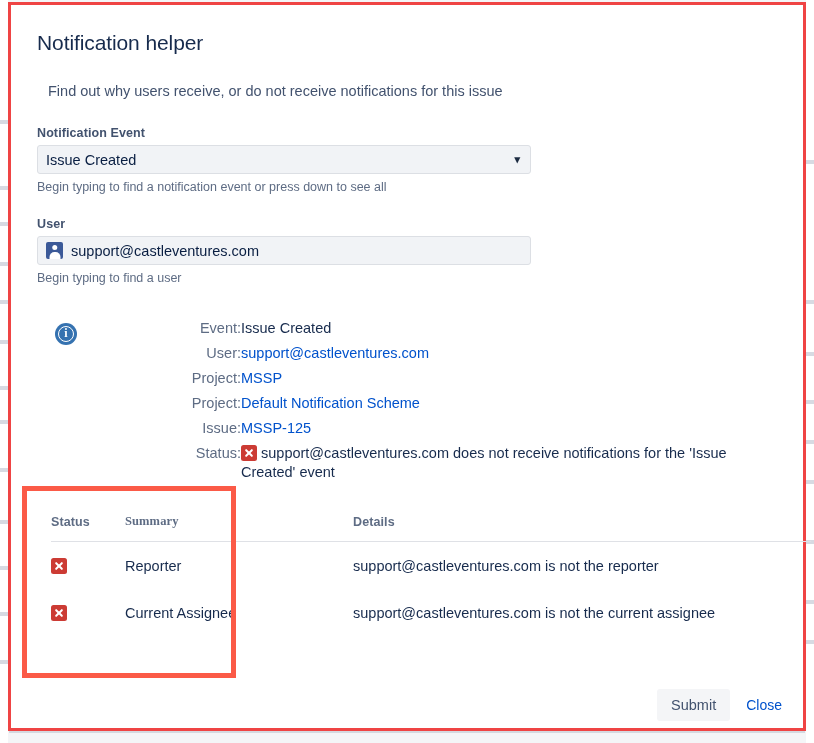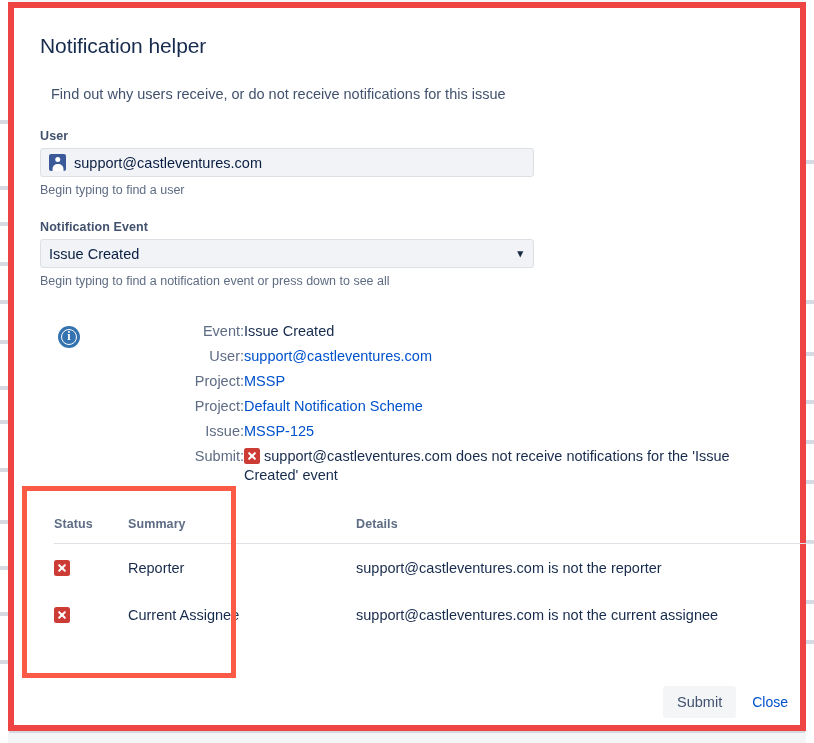--- a/index.html
+++ b/index.html
@@ -21,21 +21,21 @@
   }
 
   
   .modal {
     position: absolute;
     left: 8px;
     top: 2px;
     width: 798px;
     height: 729px;
     background: #ffffff;
-    border: 6px solid #ef4444;
+    border: 3px solid #ef4444;
     box-sizing: border-box;
   }
 
   .modal-body {
     position: absolute;
     left: 0; top: 0; right: 0;
     bottom: 62px;
     padding: 0 26px;
     box-sizing: border-box;
     overflow: hidden;
@@ -245,21 +245,21 @@
   table.results td {
     font-size: 14.5px;
     color: #172b4d;
     padding: 16px 0 15px 0;
     vertical-align: middle;
   }
   table.results tr.last-row td {
     border-bottom: 1.5px solid #dfe1e6;
   }
   .col-status  { width: 74px; }
-  .col-summary { width: 228px; }
+  .col-summary { width: 228px; font-family: Liberation Serif, serif; }
   .col-details { width: auto; }
 
   
   .highlight-box {
     position: absolute;
     left: 22px;
     top: 486px;
     width: 214px;
     height: 192px;
     border: 5px solid #fb5a47;
@@ -272,21 +272,21 @@
   .modal-footer {
     position: absolute;
     left: 0; right: 0;
     bottom: 0;
     height: 62px;
     box-sizing: border-box;
     border-top: 1px solid #ffffff;
   }
   .footer-actions {
     position: absolute;
-    right: 12px;
+    right: 21px;
     top: 22px;
     display: flex;
     align-items: center;
     gap: 16px;
   }
   .btn-submit {
     background: #f4f5f7;
     border: none;
     border-radius: 3px;
     color: #42526e;
@@ -365,37 +365,37 @@
 
   <div class="modal">
 
     <div class="modal-body">
 
       <h1 class="modal-title">Notification helper</h1>
 
       <p class="intro">Find out why users receive, or do not receive notifications for this issue</p>
 
       <div class="field">
+        <span class="field-label">Notification Event</span>
+        <div class="field-control">
+          <span class="value-text">Issue Created</span>
+          <span class="chevron">▾</span>
+        </div>
+        <div class="field-hint">Begin typing to find a notification event or press down to see all</div>
+      </div>
+
+      <div class="field">
         <span class="field-label">User</span>
         <div class="field-control">
           <span class="avatar-chip"></span>
           <span class="value-text">support@castleventures.com</span>
         </div>
         <div class="field-hint">Begin typing to find a user</div>
       </div>
 
-      <div class="field">
-        <span class="field-label">Notification Event</span>
-        <div class="field-control">
-          <span class="value-text">Issue Created</span>
-          <span class="chevron">▾</span>
-        </div>
-        <div class="field-hint">Begin typing to find a notification event or press down to see all</div>
-      </div>
-
       <div class="info-block">
         <span class="info-icon"></span>
 
         <table class="info-table">
           <tbody>
               <tr>
             <td class="info-label">Event:</td>
             <td class="info-value">Issue Created</td>
           </tr>
           <tr>
@@ -408,21 +408,21 @@
           </tr>
           <tr>
             <td class="info-label">Project:</td>
             <td class="info-value"><a href="#">Default Notification Scheme</a></td>
           </tr>
           <tr>
             <td class="info-label">Issue:</td>
             <td class="info-value"><a href="#">MSSP-125</a></td>
           </tr>
           <tr>
-            <td class="info-label">Submit:</td>
+            <td class="info-label">Status:</td>
             <td class="info-value">
               <span class="x-badge"></span><span>support@castleventures.com does not receive notifications for the 'Issue Created' event</span>
             </td>
           </tr>
         </tbody>
           </table>
       </div>
 
     </div>
 

